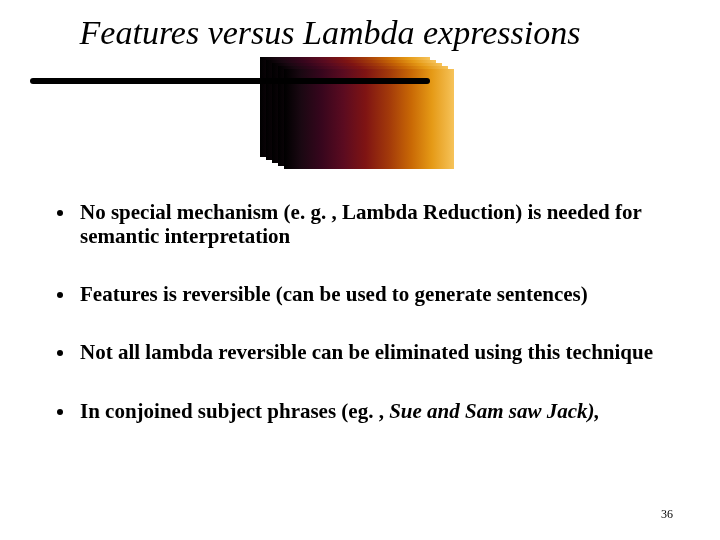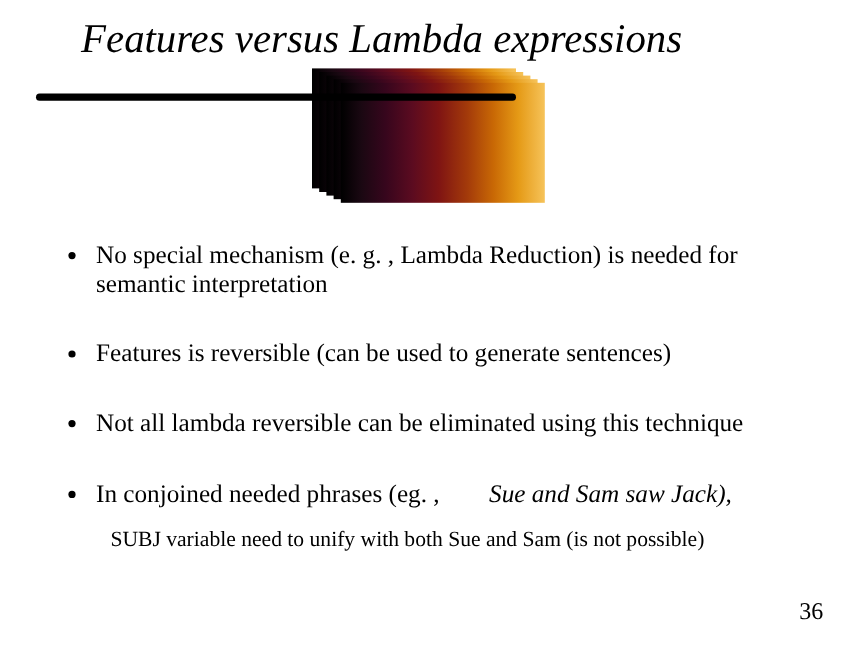--- a/index.html
+++ b/index.html
@@ -15,21 +15,21 @@
   }
   .slide {
     width: 720px;
     height: 540px;
     position: relative;
     box-sizing: border-box;
   }
   .title {
     position: absolute;
     top: 14px;
-    left: 0;
+    left: 12px;
     width: 636px;
     text-align: center;
     font-style: italic;
     font-size: 34px;
     line-height: 1.1;
   }
   .divider {
     position: absolute;
     top: 78px;
     left: 30px;
@@ -65,42 +65,43 @@
   .r4 { top:9px;  left:18px; width:170px; }
   .r5 { top:12px; left:24px; width:170px; }
 
   .bullets {
     position: absolute;
     top: 200px;
     left: 72px;
     width: 590px;
     font-size: 21px;
     line-height: 1.15;
+    font-weight: bold;
   }
   .bullets ul {
     list-style: disc;
     margin: 0;
     padding: 0 0 0 4px;
   }
   .bullets li {
     margin: 0 0 34px 0;
     padding-left: 4px;
   }
   .subnote {
     margin-left: 20px;
     font-size: 18px;
     margin-top: -18px;
   }
   .page-num {
     position: absolute;
-    right: 34px;
+    right: 47px;
     bottom: 18px;
-    font-size: 20px;
+    font-size: 12px;
   }
-  .ital { font-style: italic; margin-left: 36px; }
+  .ital { font-style: italic; }
 </style>
 </head>
 <body>
 
 <div class="slide">
 
   <div class="title">Features versus Lambda expressions</div>
 
   <div class="divider"></div>
 
@@ -111,21 +112,20 @@
     <div class="grad-rect r4"></div>
     <div class="grad-rect r5"></div>
   </div>
 
   <div class="bullets">
     <ul>
       <li>No special mechanism (e. g. , Lambda Reduction)  is needed for semantic interpretation</li>
       <li>Features is reversible (can be used to generate sentences)</li>
       <li>Not all lambda reversible can be eliminated using this technique</li>
       <li>
-        <span>In conjoined needed phrases (eg. , </span><span class="ital">Sue and Sam saw Jack),</span>
+        <span>In conjoined subject phrases (eg. , </span><span class="ital">Sue and Sam saw Jack),</span>
       </li>
     </ul>
-    <div class="subnote">SUBJ variable need to unify with both Sue and Sam (is not possible)</div>
   </div>
 
   <div class="page-num">36</div>
 
 </div>
 
 </body></html>

